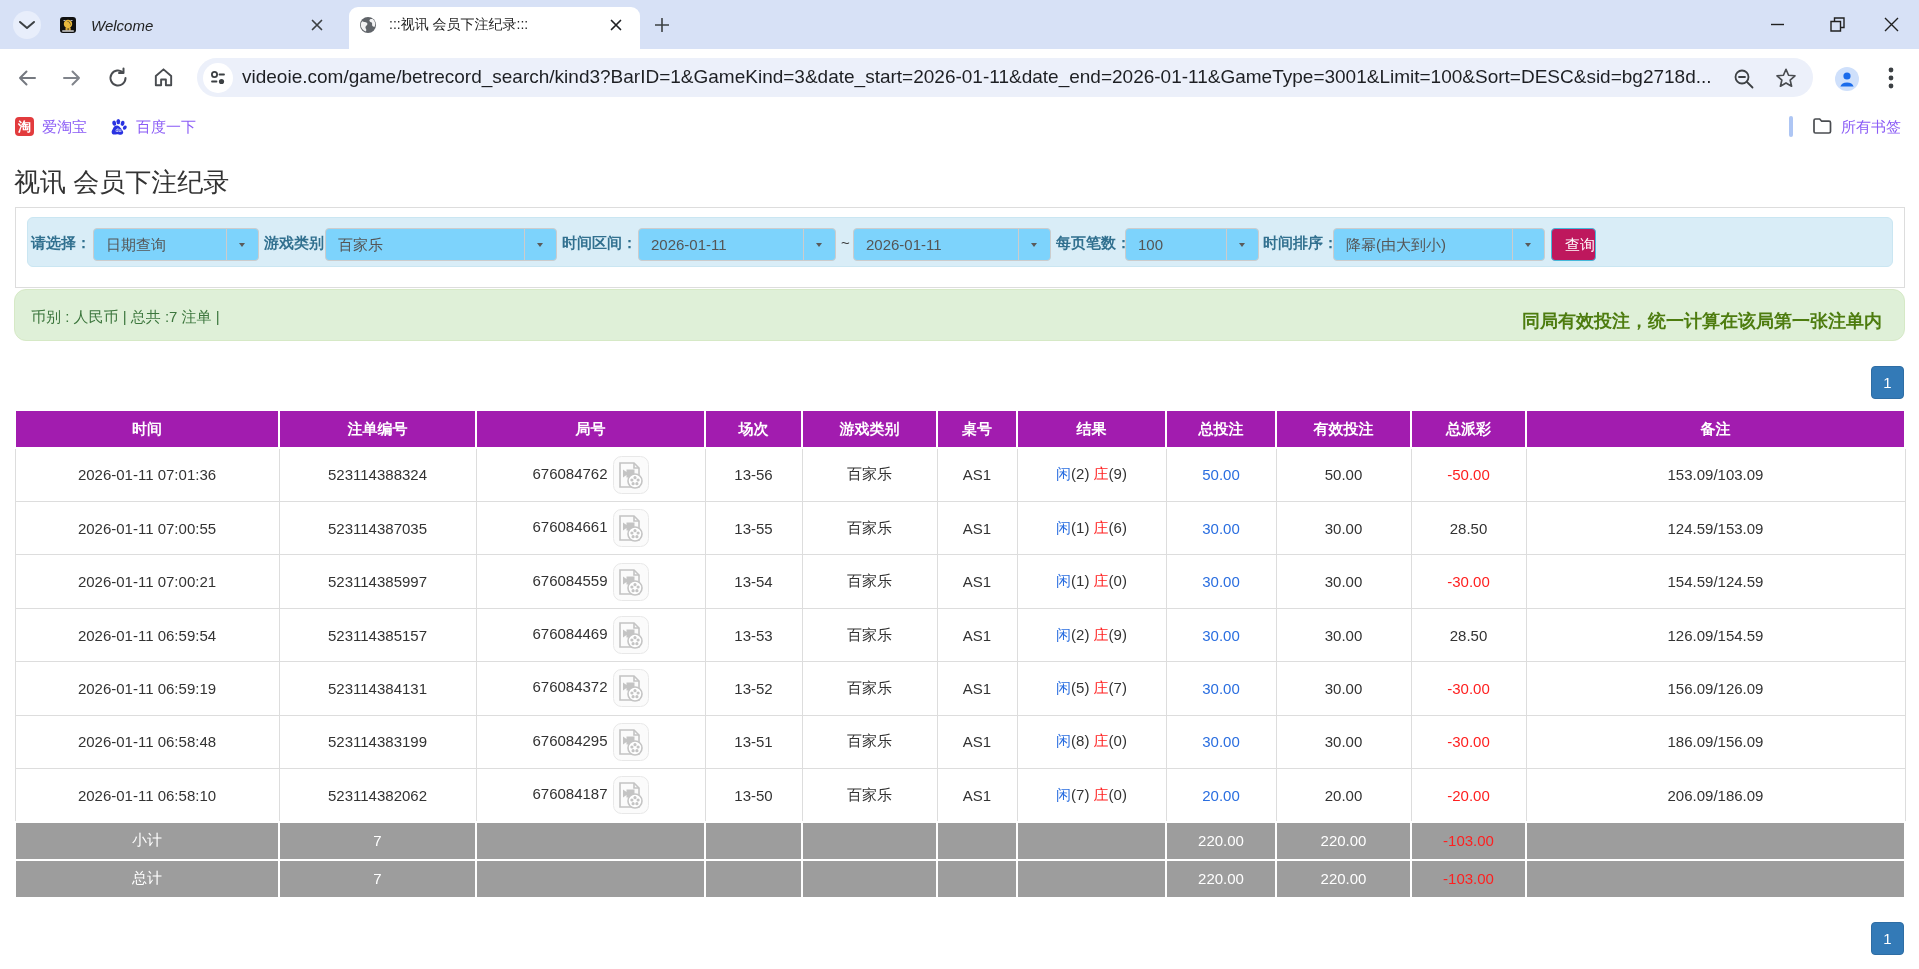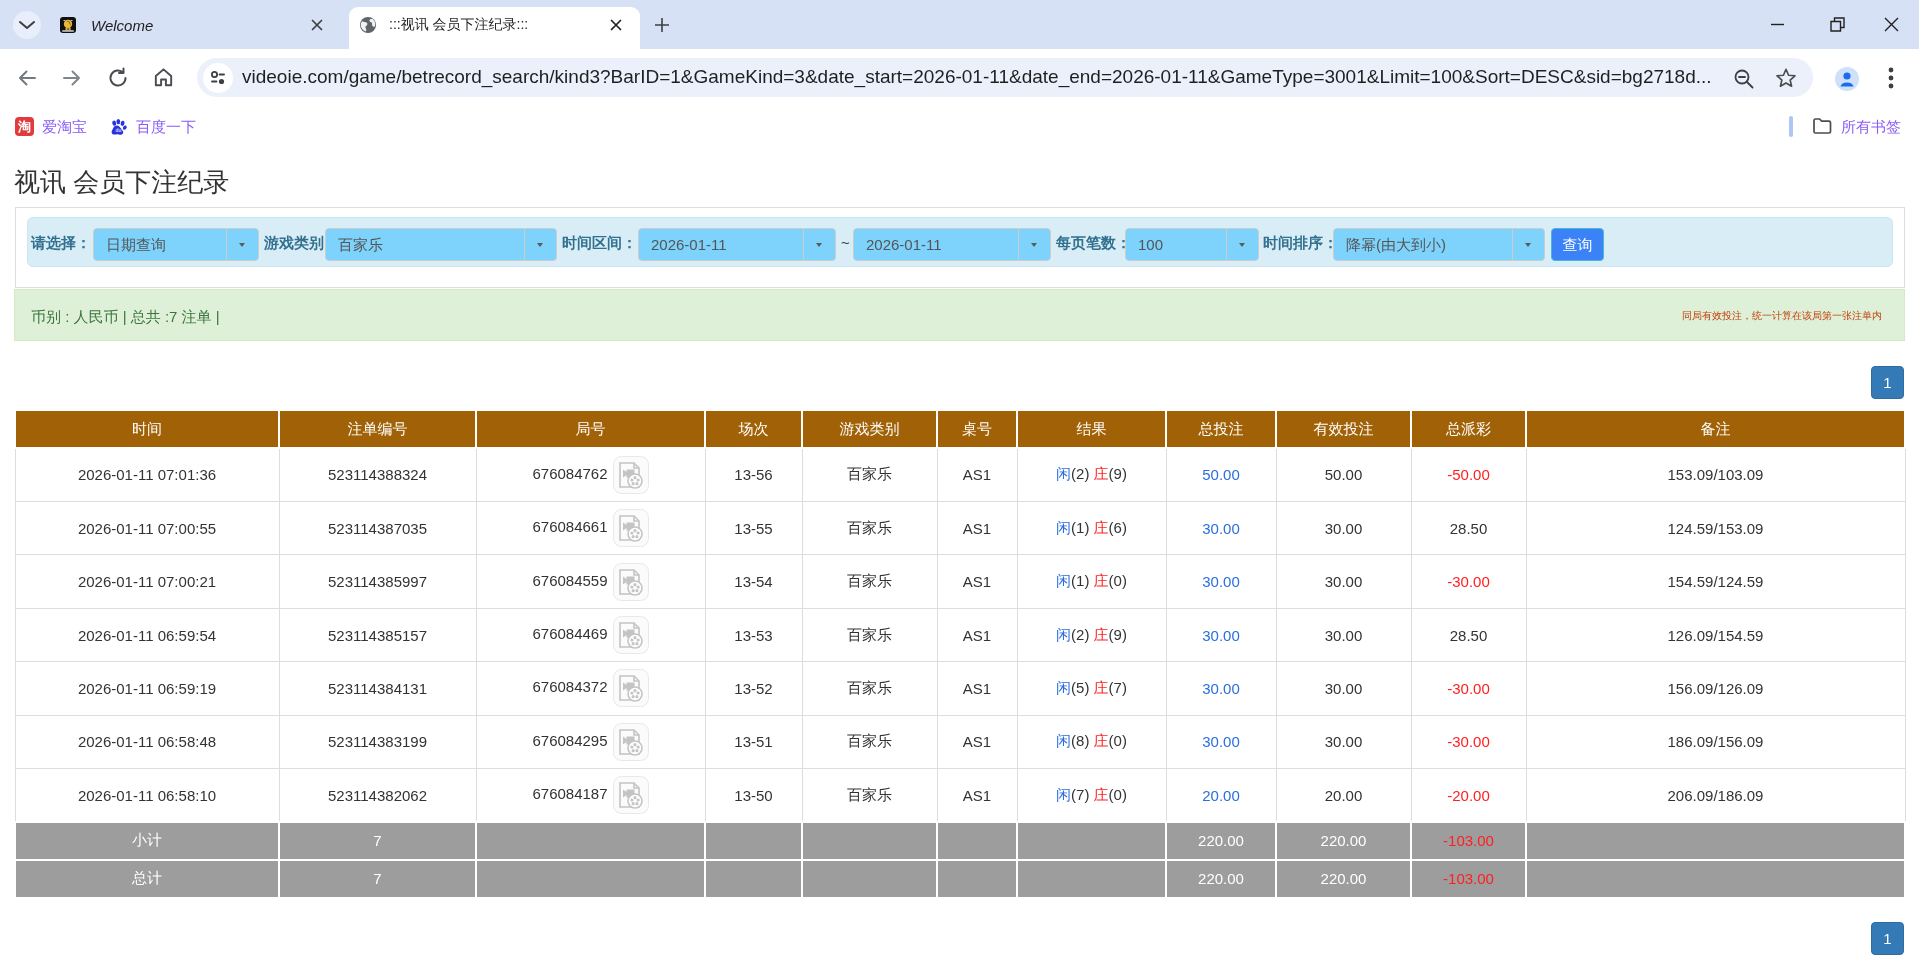--- a/index.html
+++ b/index.html
@@ -16,28 +16,28 @@
   
   #page { position:absolute; left:0; top:145px; width:1919px; height:824px; background:#fff; }
   #ptitle { position:absolute; left:14px; top:165px; font-size:26px; color:#333; }
   #fbox { position:absolute; left:15px; top:207px; width:1890px; height:81px; background:#fff; border:1px solid #ddd; }
   #fbar { position:absolute; left:27px; top:217px; width:1866px; height:50px; background:#d9edf7; border:1px solid #cae6f2; border-radius:6px; }
   .flabel { position:absolute; top:234px; font-size:15px; font-weight:bold; color:#31708f; }
   .sel { position:absolute; top:228px; height:33px; background:#7dd3fc; border:1px solid #ccc; border-radius:4px; font-size:15px; color:#555; }
   .sel .txt { position:absolute; left:12px; top:7px; }
   .sel .dd { position:absolute; right:0; top:0; width:32px; height:31px; border-left:1px solid #ccc; }
   .sel .dd:after { content:""; position:absolute; left:12px; top:14px; border-left:3.8px solid transparent; border-right:3.8px solid transparent; border-top:4.5px solid #5a5a5a; }
-  #qbtn { position:absolute; left:1551px; top:228px; width:53px; height:33px; background:#3b82f6; border:1px solid #46b8da; border-radius:4px; color:#fff; font-size:15px; text-align:center; line-height:31px; }
-  #gbar { position:absolute; left:14px; top:289px; width:1891px; height:52px; background:#dff0d8; border:1px solid #d6e9c6; border-radius:0; }
+  #qbtn { position:absolute; left:1551px; top:228px; width:45px; height:33px; background:#be185d; border:1px solid #46b8da; border-radius:4px; color:#fff; font-size:15px; text-align:right; line-height:31px; }
+  #gbar { position:absolute; left:14px; top:289px; width:1891px; height:52px; background:#dff0d8; border:1px solid #d6e9c6; border-radius:12px; }
   #gbar .l { position:absolute; left:16px; top:18px; font-size:15px; color:#3c763d; }
-  #gbar .r { position:absolute; right:22px; top:19px; font-size:10px; color:#c2410c; }
+  #gbar .r { position:absolute; right:22px; top:19px; font-size:18px; color:#4d7c0f;font-weight:bold; }
   .pag { position:absolute; width:33px; height:33px; background:#337ab7; border:1px solid #2e6da4; border-radius:4px; color:#fff; font-size:15px; text-align:center; line-height:31px; }
   
   #tbl { position:absolute; left:14px; top:411px; border-collapse:collapse; table-layout:fixed; width:1890px; }
-  #tbl th { background:#a16207; color:#fff; font-size:15px; font-weight:normal; height:37px; border:2px solid #fff;text-align:center; }
+  #tbl th { background:#a21caf; color:#fff; font-size:15px; font-weight:bold; height:37px; border:2px solid #fff;text-align:center; }
   #tbl thead th { border-top:none; }
   #tbl tr.sub.last td { border-bottom:none; }
   #tbl td { font-size:15px; color:#333; text-align:center; border:1px solid #ddd; height:53.45px; background:#fff; }
   #tbl tr.sub td { background:#9d9d9d; color:#fff; border:2px solid #fff; height:37.45px; }
   .blue, #tbl td.blue, #tbl td .blue { color:#2a6ee0; }
   .red, #tbl td.red, #tbl td .red, #tbl tr.sub td.red { color:#ff1f1f; }
   .vicon { display:inline-block; vertical-align:middle; margin-left:5px; }
   
   .cicon { position:absolute; }
   #urltxt { position:absolute; left:242px; top:66px; width:1485px; height:26px; font-size:19px; color:#1d1f23; white-space:nowrap; overflow:hidden; }

